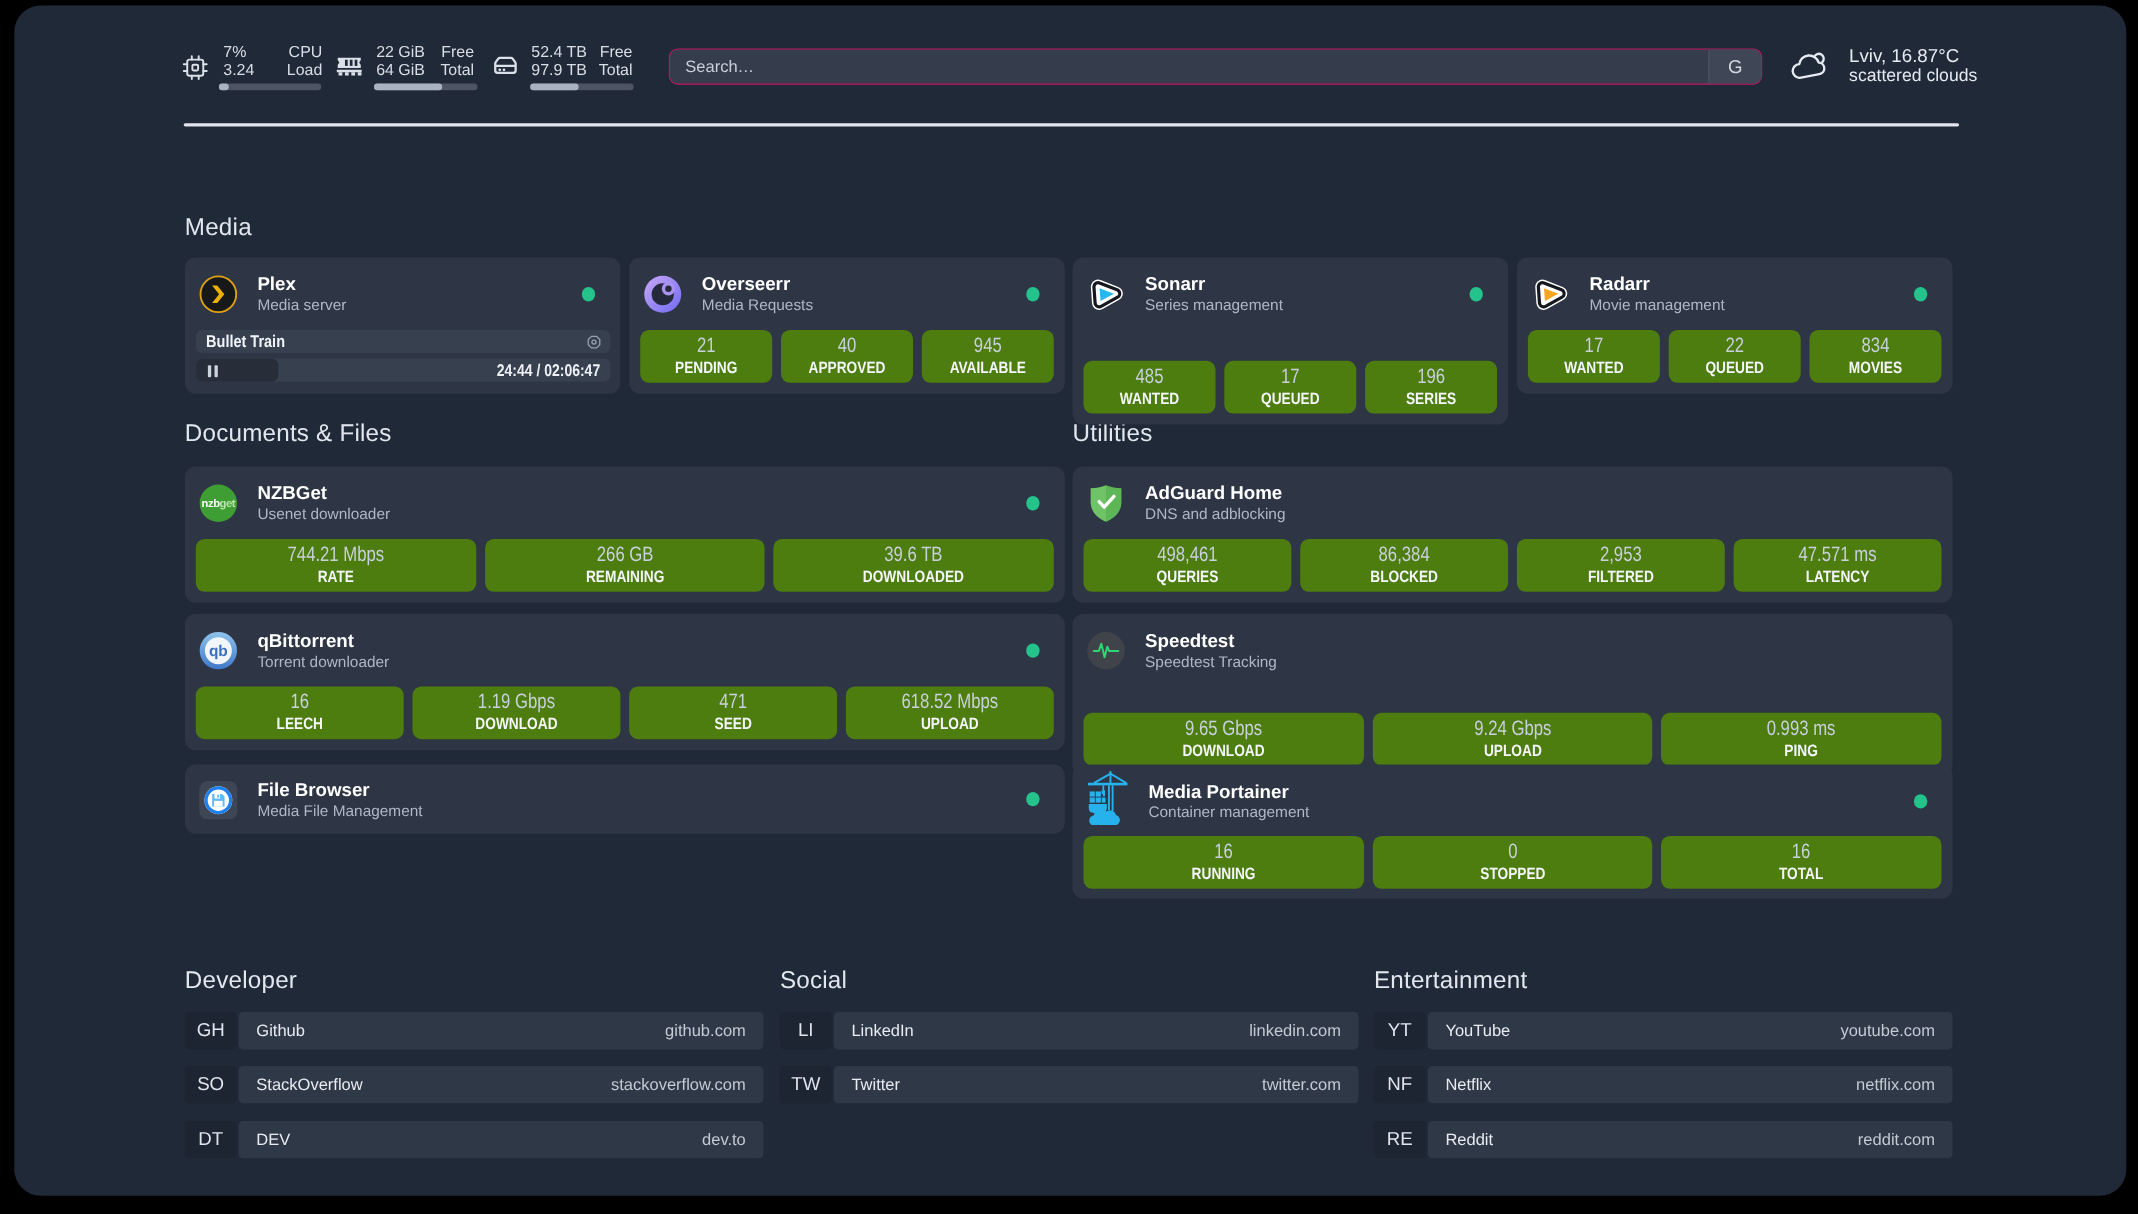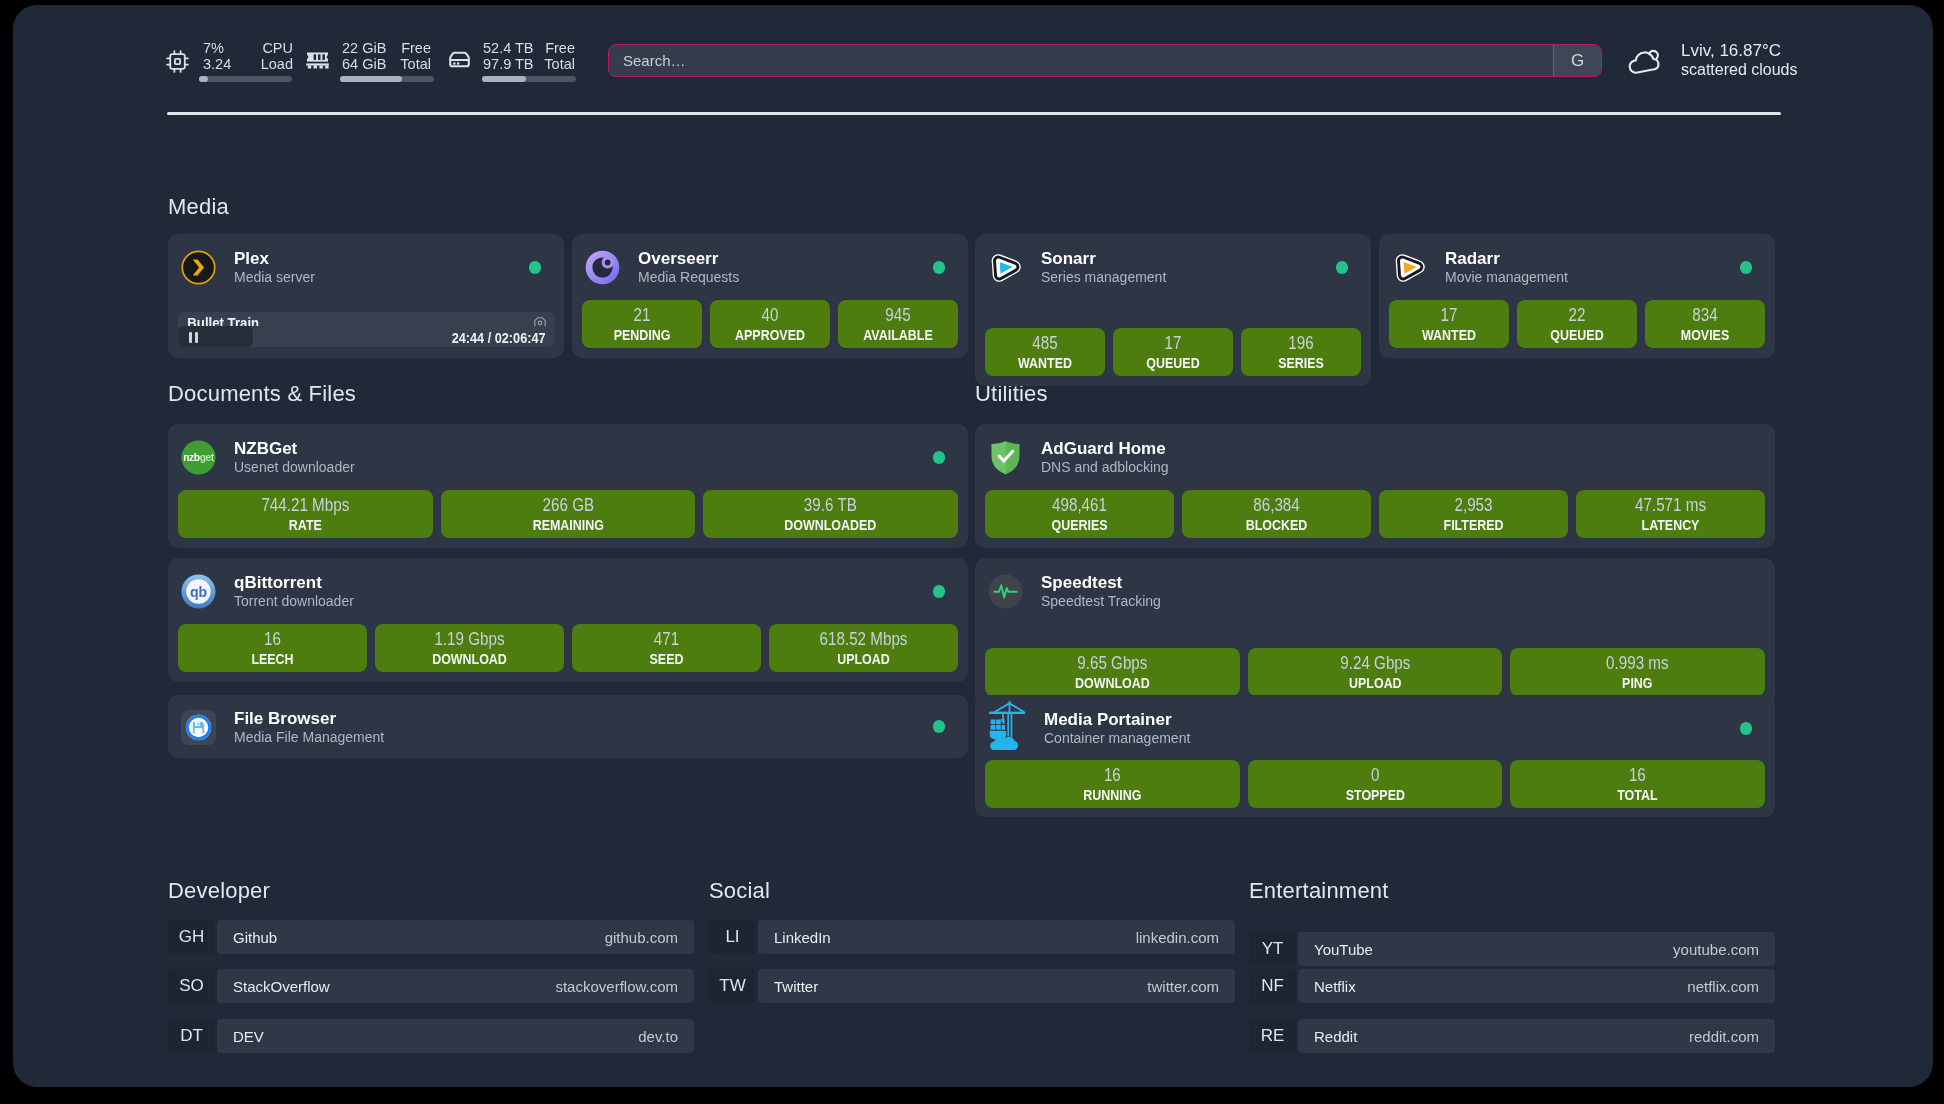--- a/index.html
+++ b/index.html
@@ -17,21 +17,21 @@
   .mbar { position:absolute; height:6px; border-radius:3px; background:#4d5564; top:76px; }
   .mfill { height:6px; border-radius:3px; background:#a9b2bf; }
 
   .search { position:absolute; left:608px; top:44px; width:994px; height:33px;
             background:#353d4c; border:1px solid #be185d; border-radius:8px;
             display:flex; align-items:center; }
   .search .ph { flex:1; padding-left:14px; color:#c9cfd8; font-size:15px; }
   .search .gbtn { width:48px; height:100%; border-left:1px solid #5b6372; background:#3f4756;
             border-radius:0 7px 7px 0; display:flex; align-items:center; justify-content:center;
             color:#d2d7df; font-size:17px; font-weight:500; }
-  .weather { position:absolute; left:1628px; top:42px; display:flex;align-items:center; }
+  .weather { position:absolute; left:1628px; top:42px; display:flex; }
   .weather .wtxt { margin-left:17px; color:#e5e9f0; font-size:16px; line-height:18.5px; }
 
   .rule { position:absolute; left:167px; top:112px; width:1614px; height:3px;
           background:#e2e6ec; border-radius:2px; }
 
   
   .shead { position:absolute; color:#e2e7ee; font-size:22px; font-weight:500; letter-spacing:0.2px; }
 
   .card { position:absolute; background:#2e3544; border-radius:10px; }
   .chead { position:absolute; left:13px; top:15px; height:36px; display:flex; align-items:center; }
@@ -162,21 +162,21 @@
       <svg class="cicon" viewBox="0 0 36 36">
         <circle cx="18" cy="18" r="16.7" fill="#17181a" stroke="#dda013" stroke-width="1.8"></circle>
         <path d="M12.1 9.8 h4.9 l6.6 8.2 l-6.6 8.2 h-4.9 l6.6 -8.2 z" fill="#ebaf00"></path>
       </svg>
       <div class="ctext">
           <div class="ctitle">Plex</div>
           <div class="csub">Media server</div>
         </div>
     </div>
     <div class="dot"></div>
-    <div class="pxrow" style="top:78px;display:flex;align-items:center;justify-content:space-between;">
+    <div class="pxrow" style="top:66px;display:flex;align-items:center;justify-content:space-between;">
       <div style="flex:1;padding-left:11px;color:#f0f3f7;font-size:15.5px;font-weight:700;transform:scaleX(0.85);transform-origin:left center;">Bullet Train</div>
       <svg width="14" height="14" viewBox="0 0 24 24" fill="none" stroke="#98a1ad" stroke-width="2" style="margin-right:8px;">
         <path d="M8 3h8l5 5v8l-5 5H8l-5-5V8z"></path>
           <circle cx="12" cy="12" r="3.2"></circle>
       </svg>
     </div>
     <div class="pxrow" style="top:92px;overflow:hidden;">
       <div style="position:absolute;left:0;top:0;bottom:0;width:75px;background:#272d39;border-radius:6px;"></div>
       <div style="position:absolute;left:11px;top:5.5px;display:flex;gap:2.5px;">
         <div style="width:3px;height:11px;background:#ced4dd;border-radius:1px;"></div>
@@ -507,21 +507,21 @@
       </div>
   </div>
   <div class="bm" style="left:709px;top:969px;width:526px;">
     <div class="bmab">TW</div>
     <div class="bmpill">
         <span class="bmname">Twitter</span>
         <span class="bmurl">twitter.com</span>
       </div>
   </div>
 
-  <div class="bm" style="left:1249px;top:920px;width:526px;margin-top:12px;">
+  <div class="bm" style="left:1249px;top:920px;width:526px;">
     <div class="bmab">YT</div>
     <div class="bmpill">
         <span class="bmname">YouTube</span>
         <span class="bmurl">youtube.com</span>
       </div>
   </div>
   <div class="bm" style="left:1249px;top:969px;width:526px;">
     <div class="bmab">NF</div>
     <div class="bmpill">
         <span class="bmname">Netflix</span>

